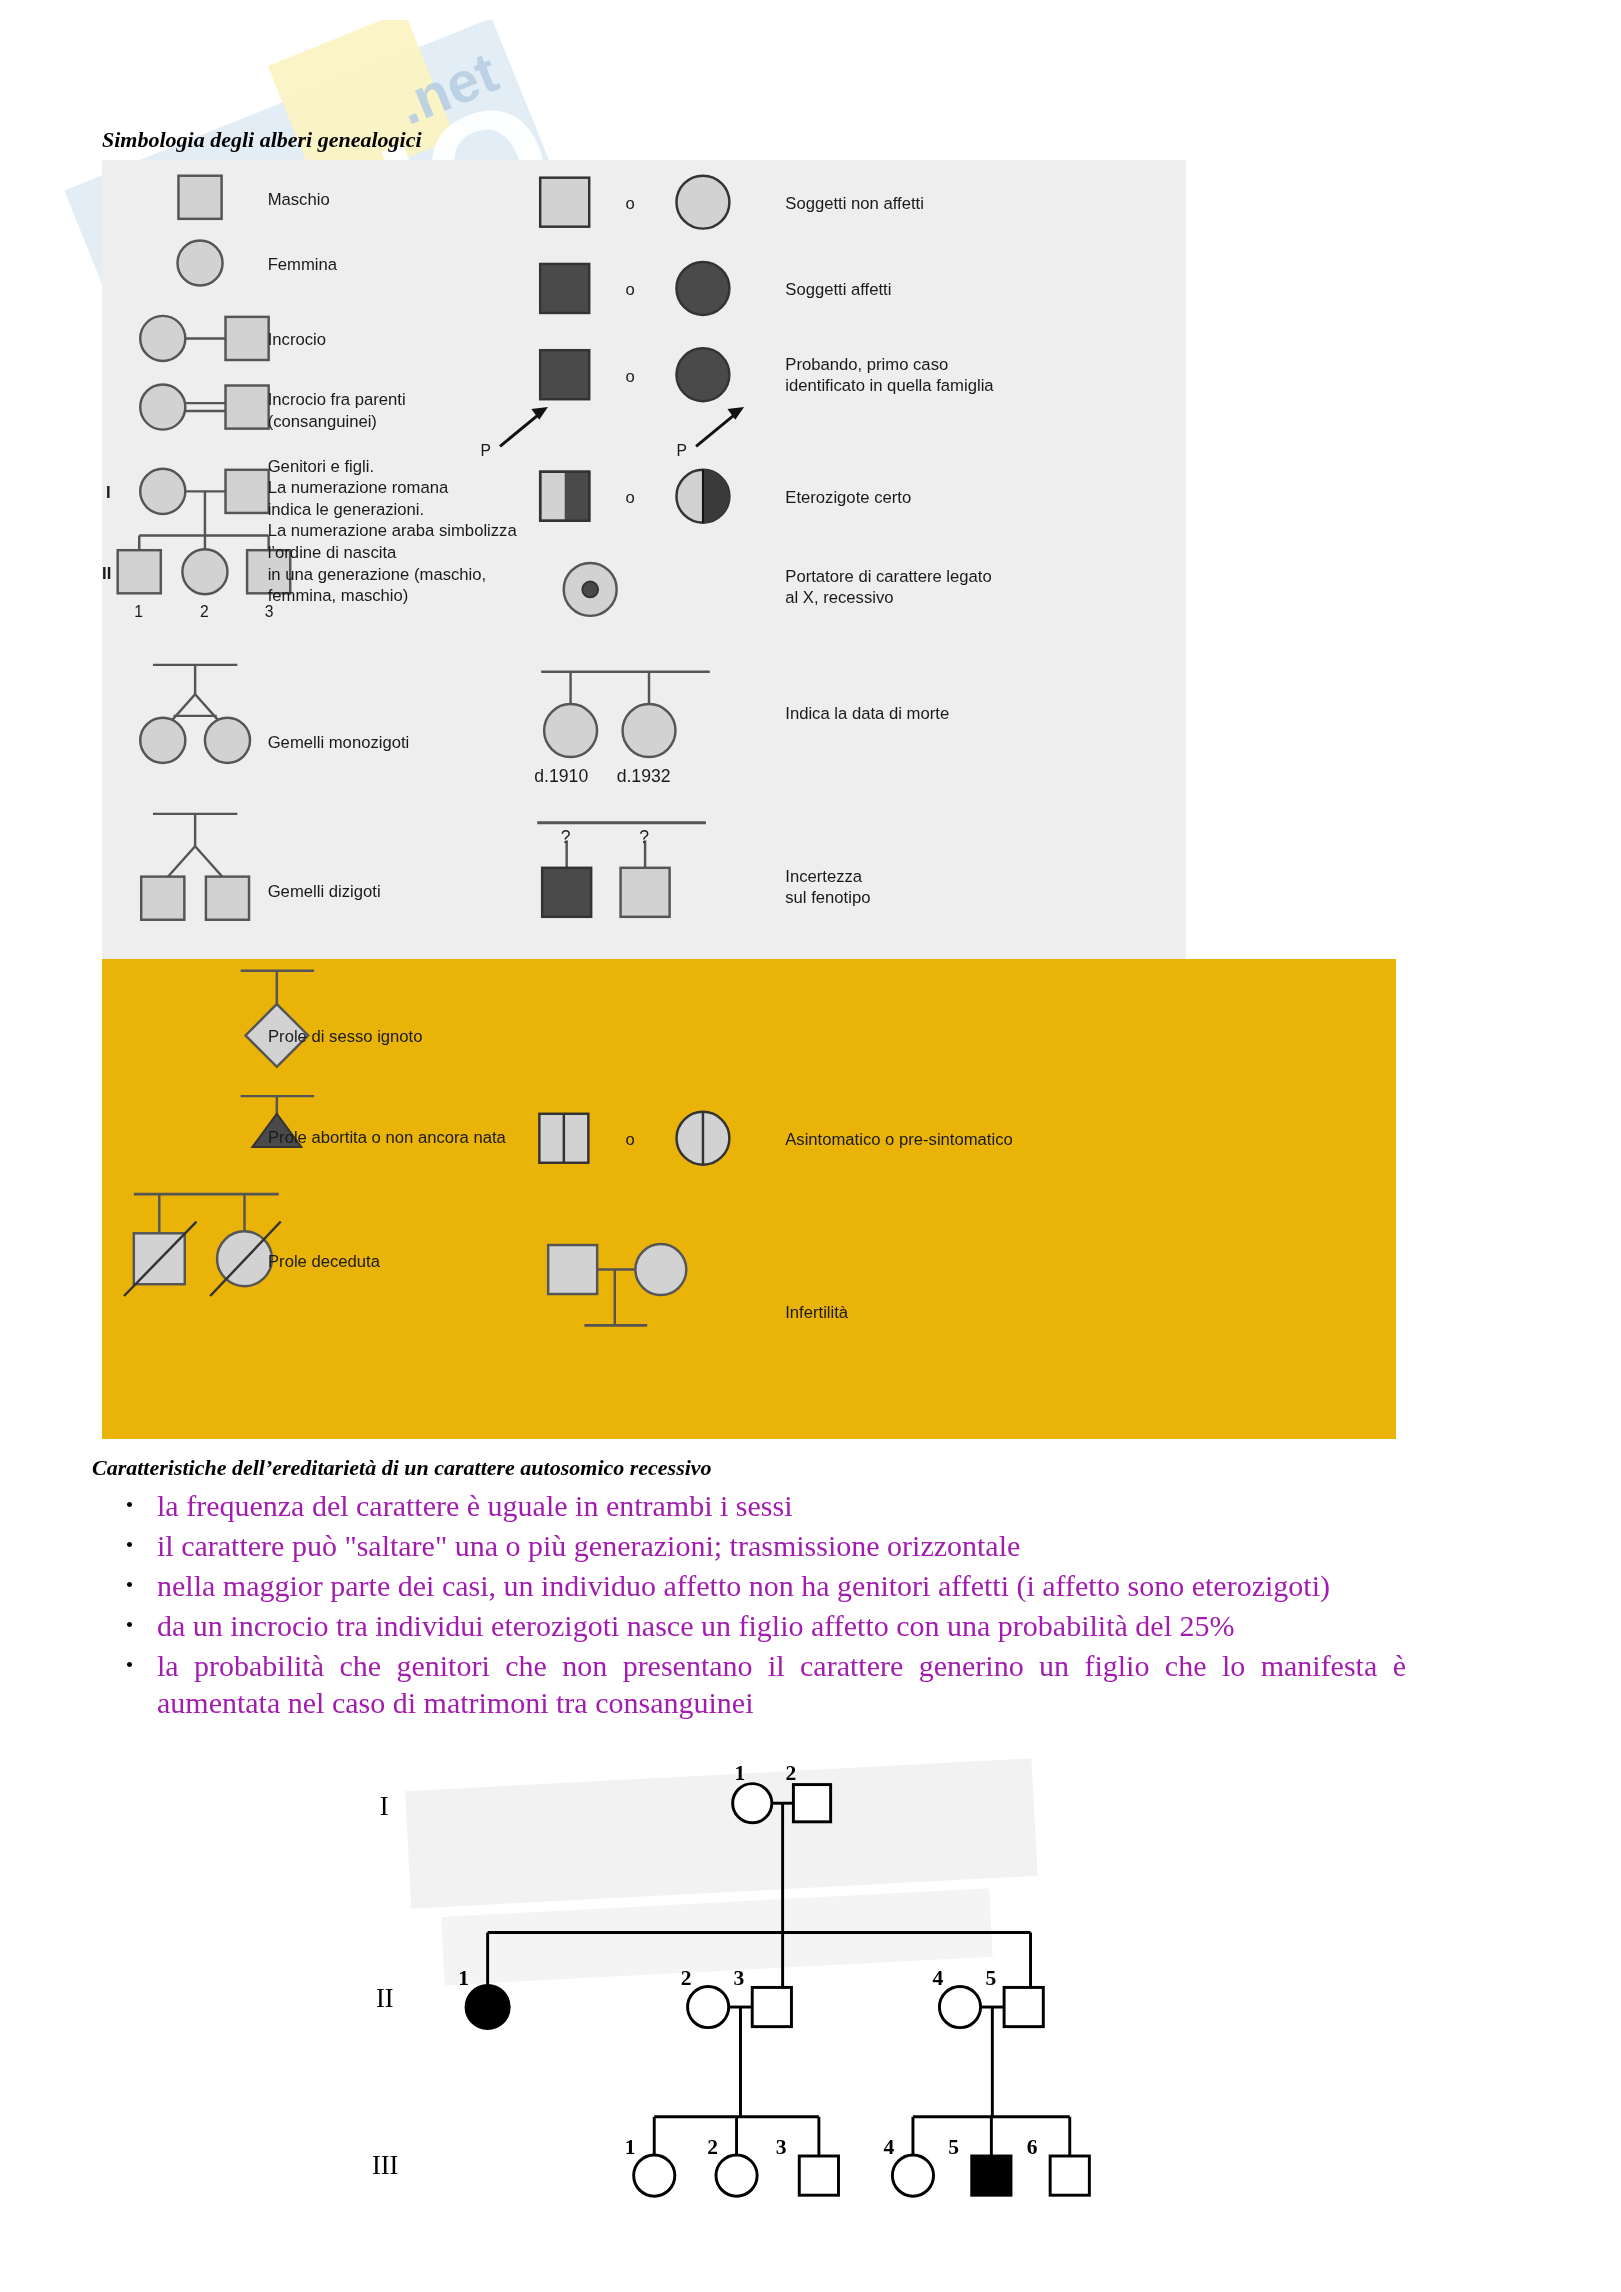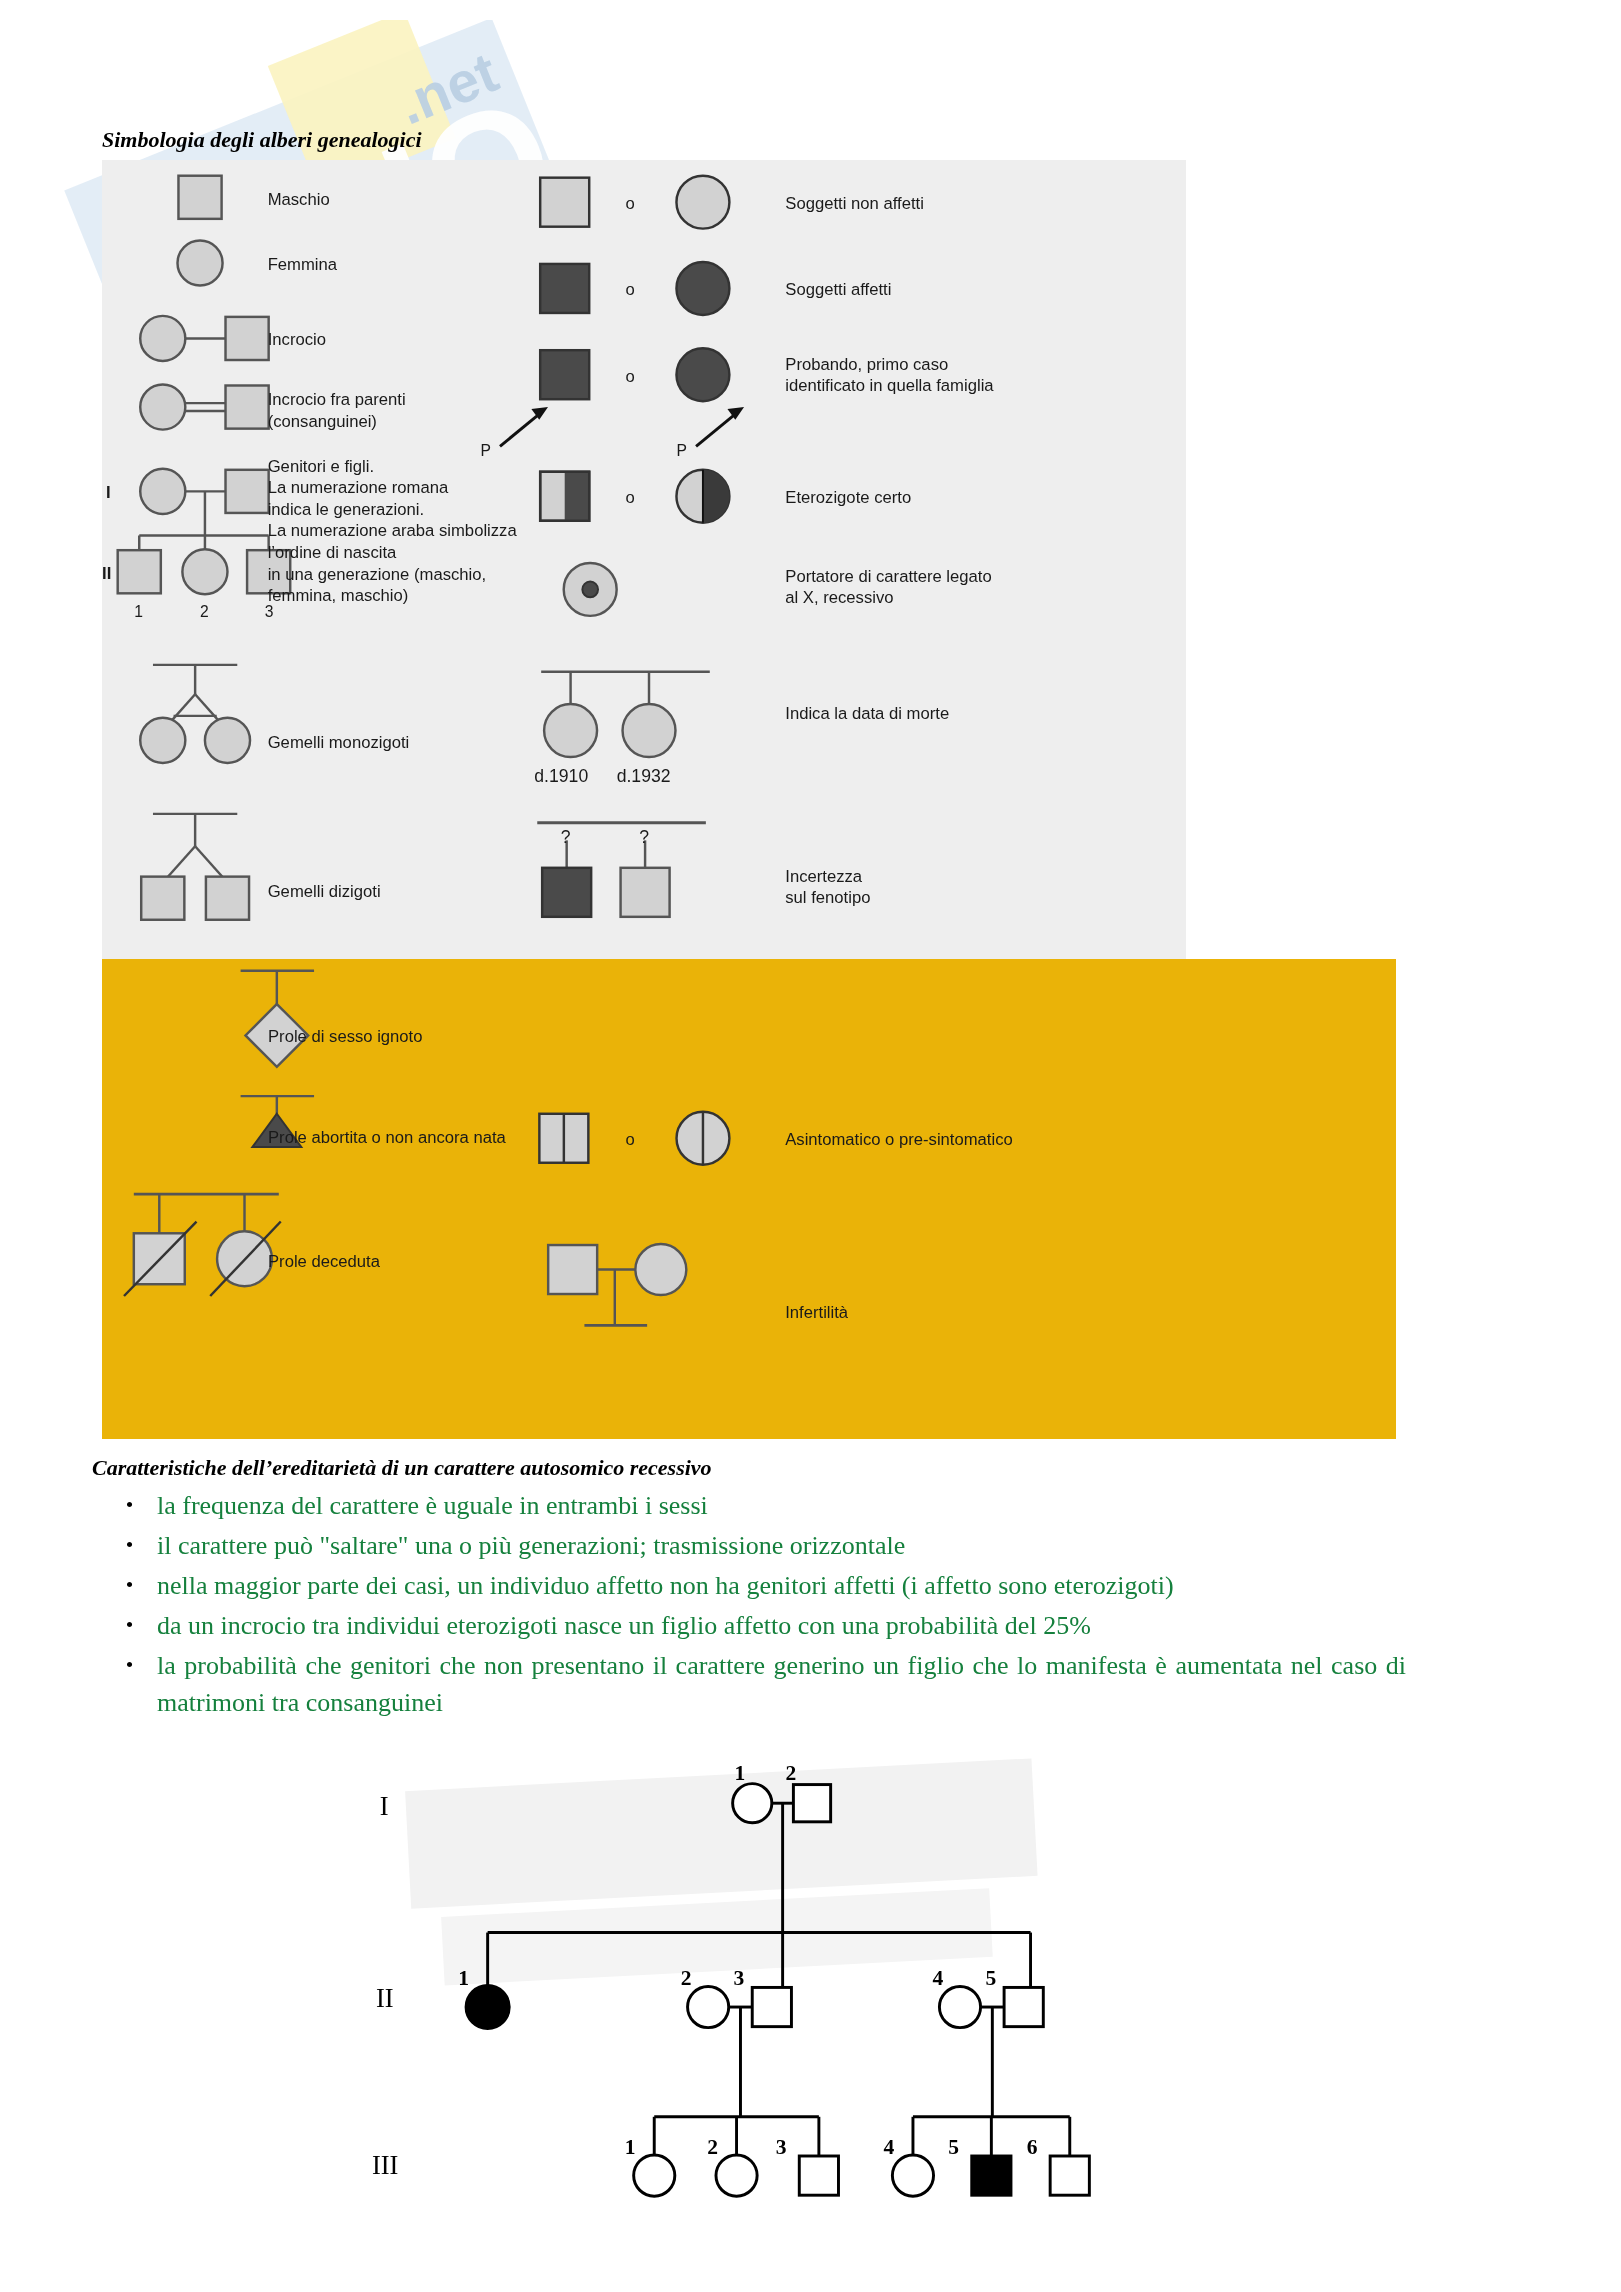--- a/index.html
+++ b/index.html
@@ -62,23 +62,23 @@
     width: 55px;
     flex: 0 0 55px;
     text-align: center;
     font-size: 21.6px;
     line-height: 37px;
     color: #000;
   }
   .bullet-text {
     flex: 1 1 auto;
     font-family: "Liberation Serif", serif;
-    font-size: 26px;
+    font-size: 30px;
     line-height: 37px;
-    color: #15803d;
+    color: #a21caf;
     text-align: justify;
   }
   .bullet-text.nojust { text-align: left; }
 
   
   #pedigree-figure {
     position: absolute;
     left: 372px; top: 1764px;
     width: 784px; height: 490px;
     z-index: 3;

